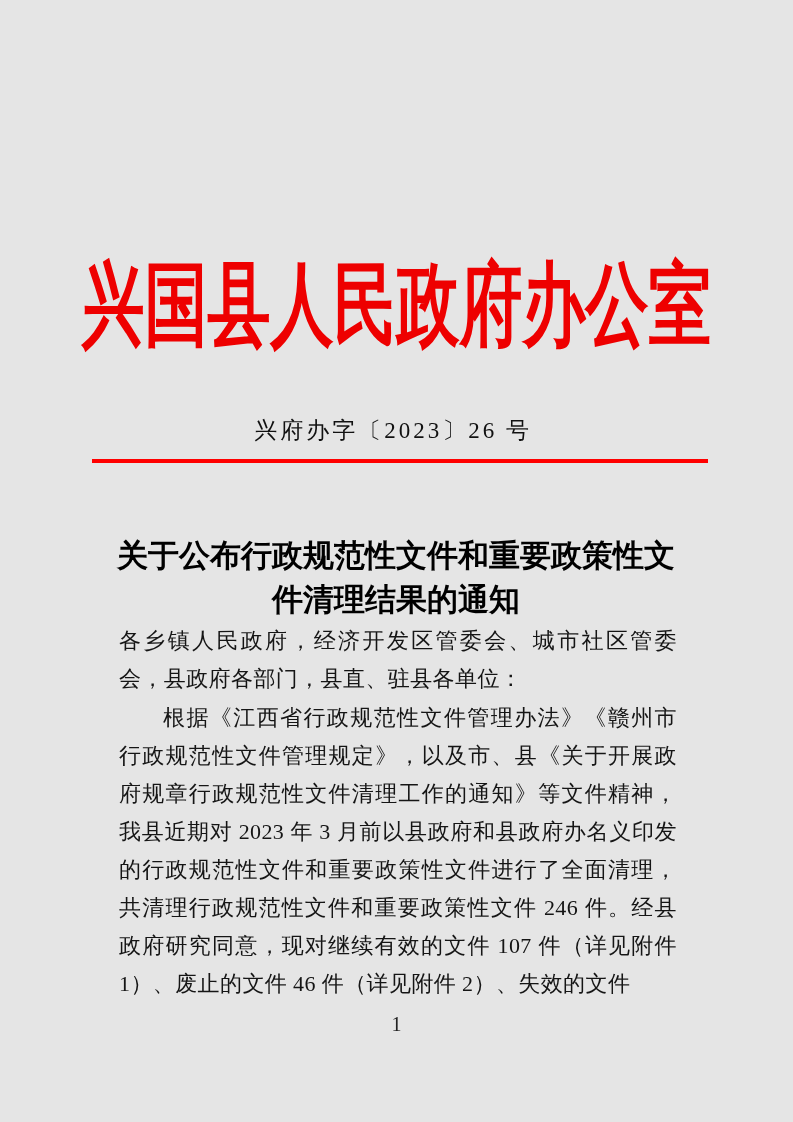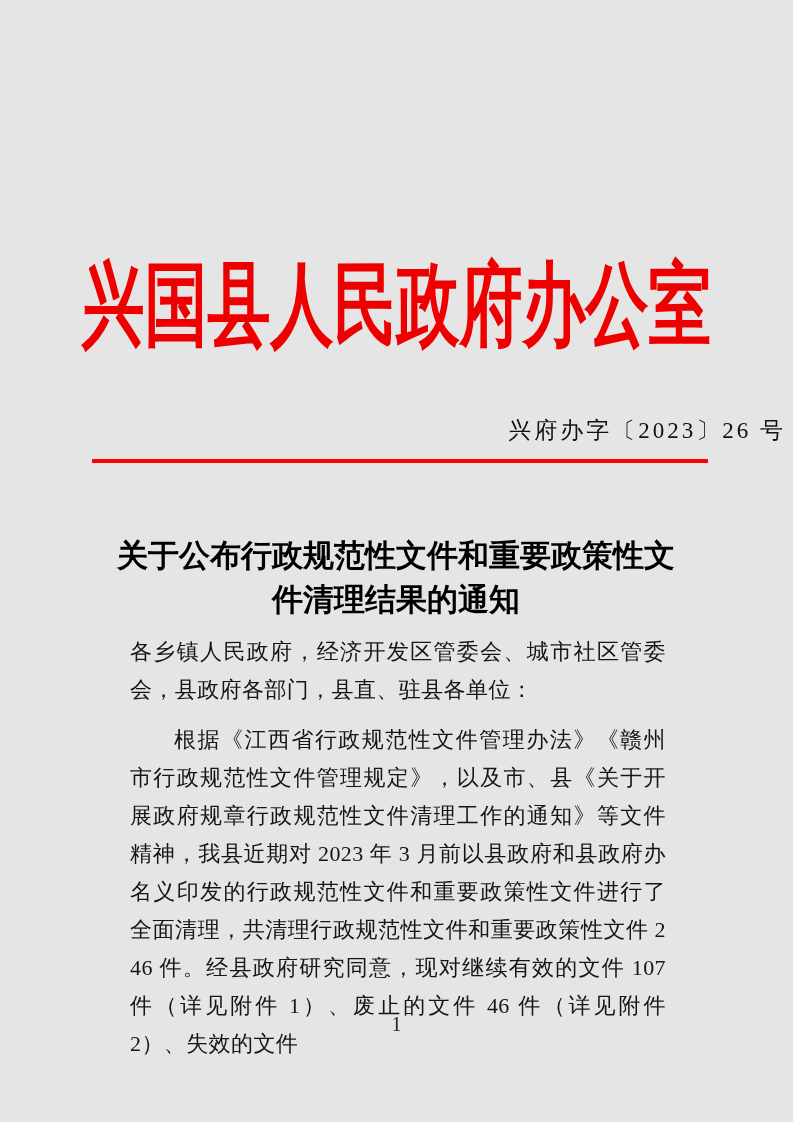--- a/index.html
+++ b/index.html
@@ -20,21 +20,21 @@
     position:absolute;top:243px;left:0;right:0;
     text-align:center;white-space:nowrap;
     color:var(--header-red,#ee0000);
     font-size:63px;font-weight:700;
     transform:scaleY(1.45);
     transform-origin:50% 0;
     letter-spacing:0;
   }
   .doc-number{
     position:absolute;top:415px;left:0;right:7px;
-    text-align:right;
+    text-align:center;
     font-size:23px;letter-spacing:3px;
     color:#111;
   }
   .red-line{
     position:absolute;top:459px;left:92px;
     width:616px;height:4px;
     background:var(--divider-red,#ff0000);
   }
   .notice-title{
     position:absolute;top:534px;left:106px;width:580px;
@@ -42,21 +42,21 @@
     font-size:31px;line-height:44px;font-weight:700;
     color:#000;word-break:break-all;
   }
   .body-block{
     position:absolute;top:621px;left:118px;width:560px;
     font-size:22px;line-height:38px;
     color:var(--body-text,#151515);
     text-align:justify;text-justify:inter-ideograph;
     word-break:break-all;letter-spacing:0.4px;
   }
-  .body-block p{margin:12px;padding:0;}
+  .body-block p{margin:1px;padding:0;}
   .body-block .paragraph{text-indent:2em;}
   .page-number{
     position:absolute;top:1013px;left:0;right:0;
     text-align:center;font-size:20px;color:#222;
   }
 </style>
 </head>
 <body>
 
 <div class="page">

